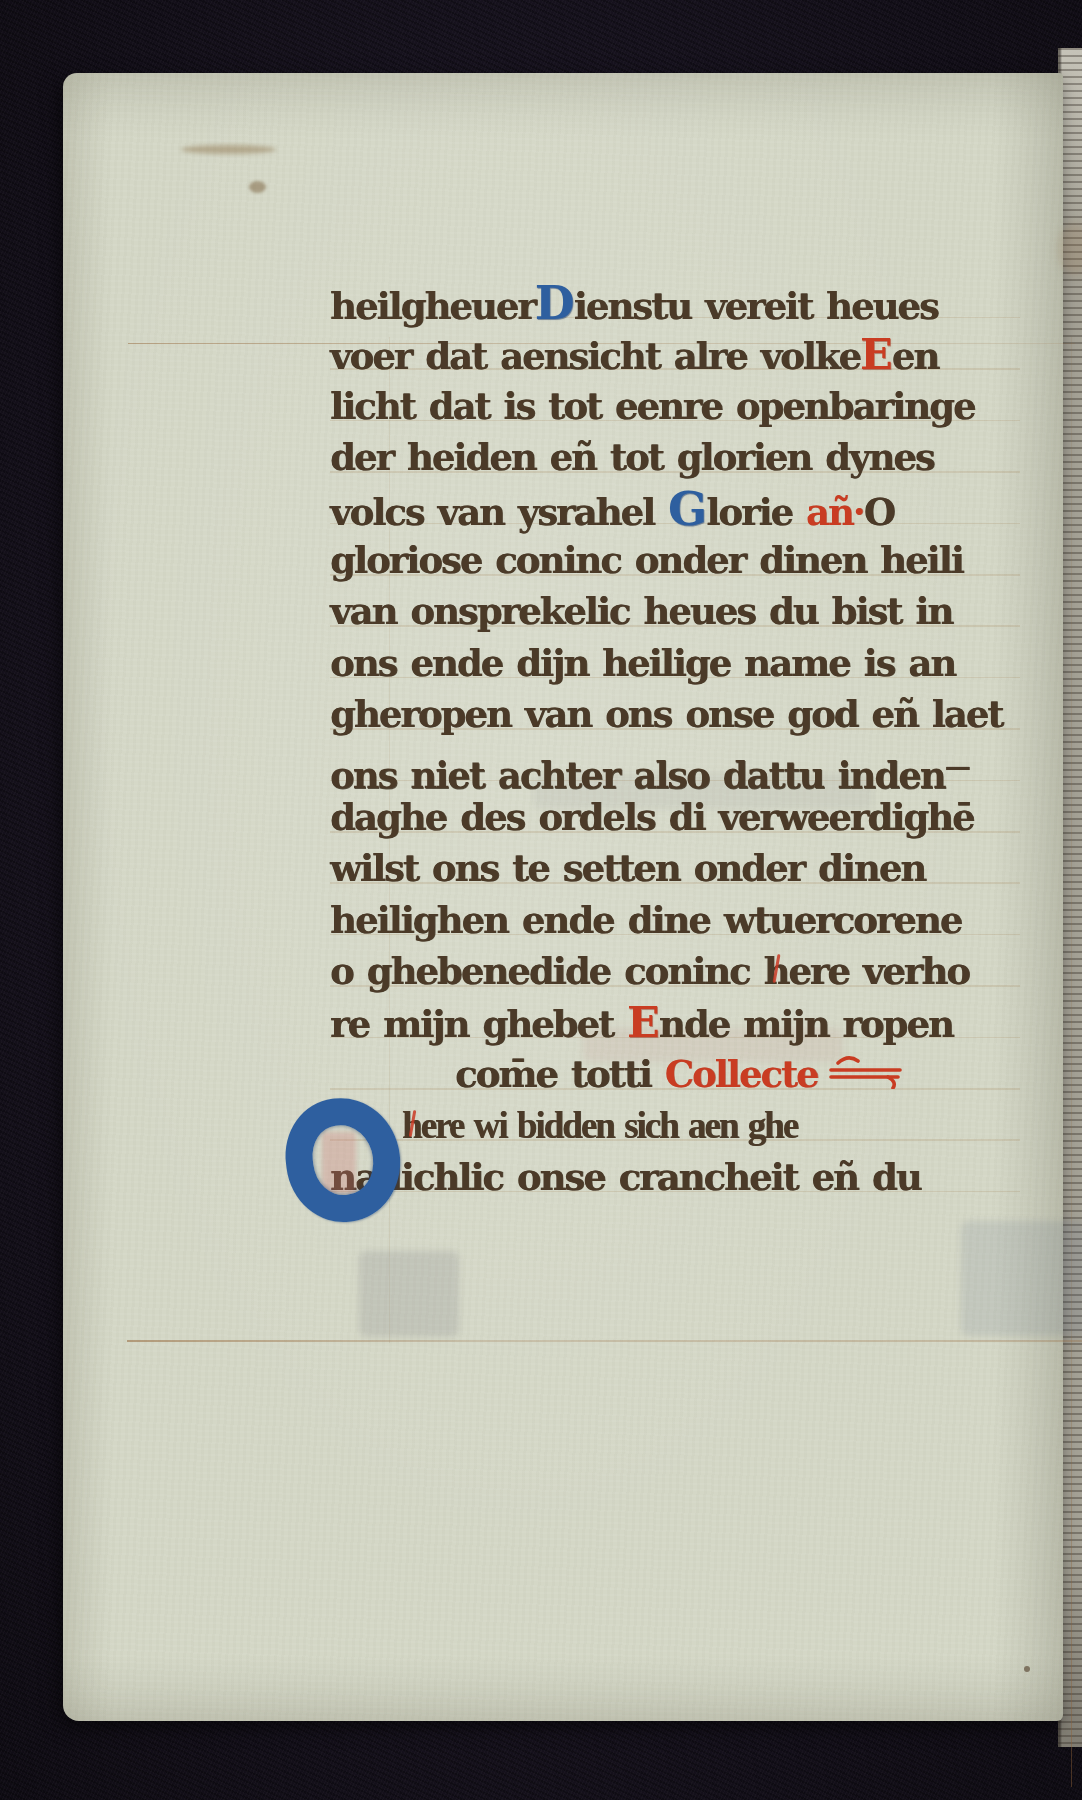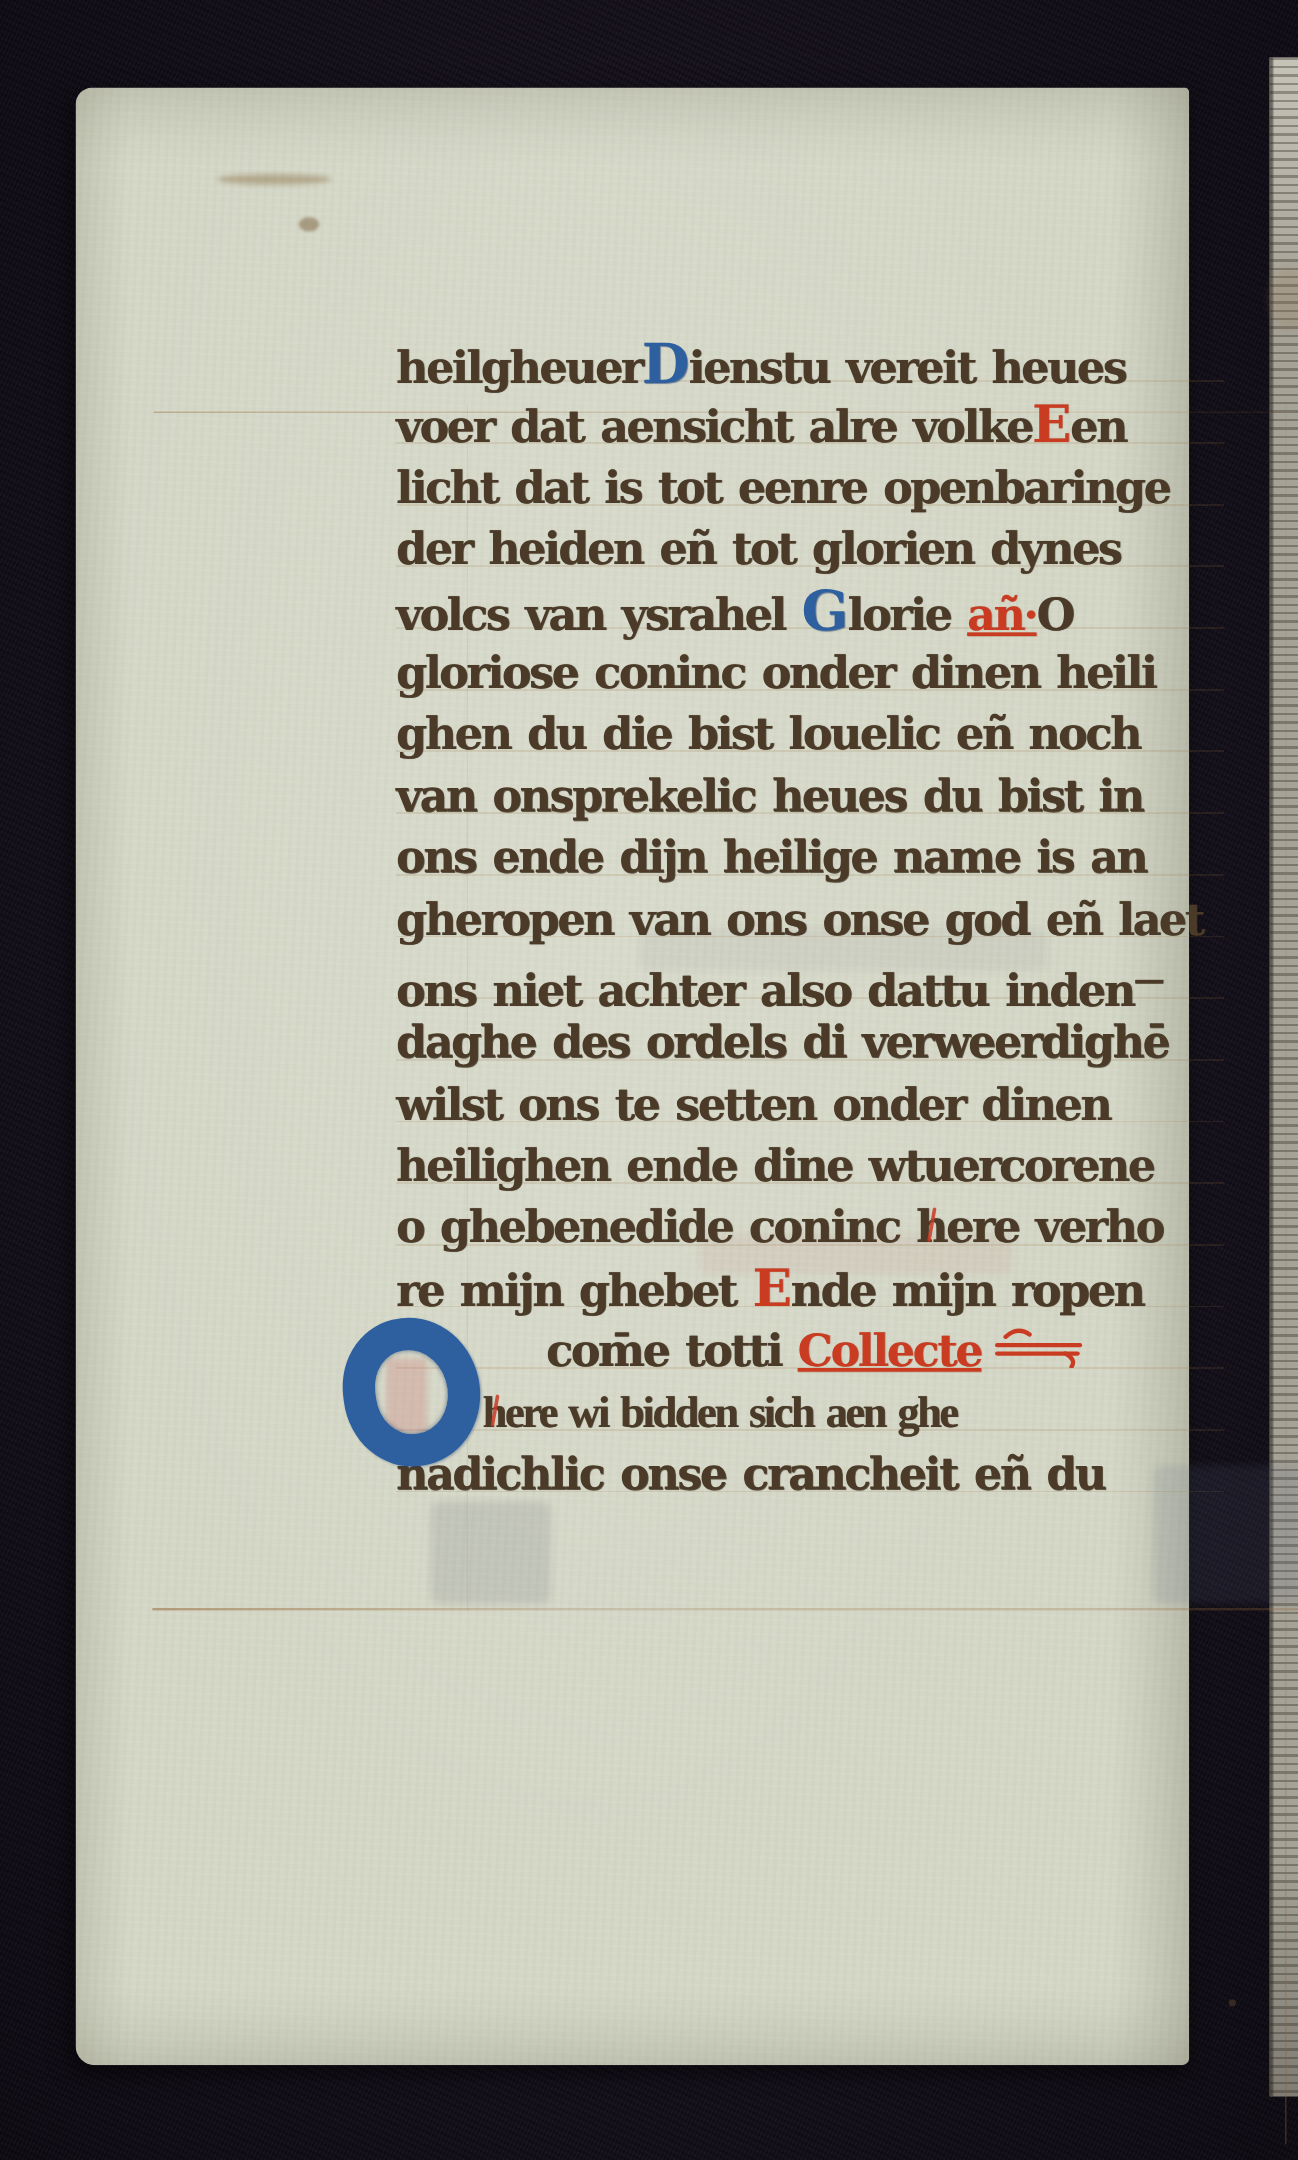--- a/index.html
+++ b/index.html
@@ -17,21 +17,21 @@
     position:absolute;left:1058px;top:48px;width:24px;height:1699px;
     background-color:#a5a296;
     background-image:
       linear-gradient(90deg, rgba(40,35,30,0.55) 0 2px, rgba(0,0,0,0) 4px),
       repeating-linear-gradient(180deg, rgba(55,48,40,0.38) 0 2px, rgba(0,0,0,0) 2px 7px),
       linear-gradient(180deg, rgba(230,228,218,0.5), rgba(0,0,0,0) 12%, rgba(0,0,0,0) 88%, rgba(60,55,48,0.35));
     filter:blur(0.6px);
   }
   
   .page{
-    position:absolute;left:63px;top:73px;width:928px;height:1648px;
+    position:absolute;left:63px;top:73px;width:1000px;height:1648px;
     border-radius:14px 4px 6px 16px;
     background-color:#d4d7c6;
     background-image:
       radial-gradient(ellipse at 46% 38%, rgba(255,255,255,0.10), rgba(0,0,0,0) 62%),
       linear-gradient(90deg, rgba(115,115,95,0.12), rgba(0,0,0,0) 5%, rgba(0,0,0,0) 93%, rgba(100,100,85,0.20)),
       linear-gradient(0deg, rgba(110,110,95,0.14), rgba(0,0,0,0) 4%, rgba(0,0,0,0) 96%, rgba(110,110,95,0.12)),
       repeating-linear-gradient(93deg, rgba(140,140,120,0.045) 0 3px, rgba(0,0,0,0) 3px 7px),
       repeating-linear-gradient(2deg, rgba(255,255,255,0.05) 0 2px, rgba(0,0,0,0) 2px 6px);
     box-shadow: -4px 6px 18px rgba(0,0,0,0.55), inset 0 0 40px rgba(120,115,95,0.18);
   }
@@ -53,21 +53,21 @@
     height:51.4px;line-height:51.4px;white-space:nowrap;
     font-weight:bold;font-size:37px;color:#4b3a28;
     letter-spacing:-2px;word-spacing:3px;
     text-shadow:0.6px 0.4px 0.6px rgba(55,42,26,0.8);
   }
   .seg-ink{}
   .seg-blue{color:#2e5f9f;font-size:46px;letter-spacing:-1px;
     text-shadow:0.8px 0.6px 0.8px rgba(30,60,110,0.55);}
   .seg-red{color:#c93c22;font-size:43px;letter-spacing:-1px;
     text-shadow:0.7px 0.5px 0.7px rgba(150,40,20,0.5);}
-  .seg-rubric{color:#c93c22;text-shadow:0.6px 0.4px 0.6px rgba(150,40,20,0.5);text-decoration:underline;}
+  .seg-rubric{color:#c93c22;text-shadow:0.6px 0.4px 0.6px rgba(150,40,20,0.5);}
   .seg-versal{position:relative;}
   .seg-versal::after{
     content:"";position:absolute;left:46%;top:12%;width:3px;height:66%;
     background:rgba(202,58,36,0.85);transform:rotate(10deg);border-radius:2px;}
   .seg-filler{vertical-align:super;font-size:0.7em;letter-spacing:0;}
   .paraph{display:inline-block;vertical-align:-2px;margin-left:10px;}
   
   .dropcap{position:absolute;left:-44px;top:820px;width:114px;height:124px;}
   .dropcap-ring{
     position:absolute;left:0;top:0;width:114px;height:124px;box-sizing:border-box;
@@ -116,21 +116,20 @@
         <div class="dropcap-ghost"></div>
         <div class="dropcap-ring"></div>
       </div>
 
     <div class="line"><span class="seg-ink">heilgheuer</span><span class="seg-blue">D</span><span class="seg-ink">ienstu vereit heues</span></div>
         <div class="line"><span class="seg-ink">voer dat aensicht alre volke</span><span class="seg-red">E</span><span class="seg-ink">en</span></div>
         <div class="line"><span class="seg-ink">licht dat is tot eenre openbaringe</span></div>
         <div class="line"><span class="seg-ink">der heiden eñ tot glorien dynes</span></div>
         <div class="line"><span class="seg-ink">volcs van ysrahel </span><span class="seg-blue">G</span><span class="seg-ink">lorie </span><span class="seg-rubric">añ·</span><span class="seg-ink">O</span></div>
         <div class="line"><span class="seg-ink">gloriose coninc onder dinen heili</span></div>
-        <div class="line"><span class="seg-ink">ghen du die bist louelic eñ noch</span></div>
         <div class="line"><span class="seg-ink">van onsprekelic heues du bist in</span></div>
         <div class="line"><span class="seg-ink">ons ende dijn heilige name is an</span></div>
         <div class="line"><span class="seg-ink">gheropen van ons onse god eñ laet</span></div>
         <div class="line"><span class="seg-ink">ons niet achter also dattu inden</span><span class="seg-filler">—</span></div>
         <div class="line"><span class="seg-ink">daghe des ordels di verweerdighē</span></div>
         <div class="line"><span class="seg-ink">wilst ons te setten onder dinen</span></div>
         <div class="line"><span class="seg-ink">heilighen ende dine wtuercorene</span></div>
         <div class="line"><span class="seg-ink">o ghebenedide coninc </span><span class="seg-versal">h</span><span class="seg-ink">ere verho</span></div>
         <div class="line"><span class="seg-ink">re mijn ghebet </span><span class="seg-red">E</span><span class="seg-ink">nde mijn ropen</span></div>
         <div class="line" style="padding-left: 125px;"><span class="seg-ink">com̄e totti </span><span class="seg-rubric">Collecte</span><span class="paraph"><svg width="88" height="36" viewBox="0 0 88 36" xmlns="http://www.w3.org/2000/svg">

